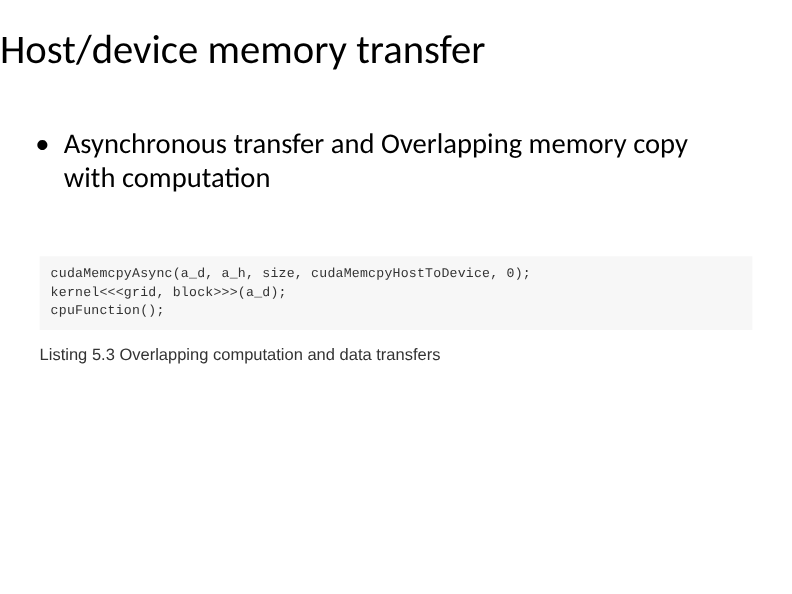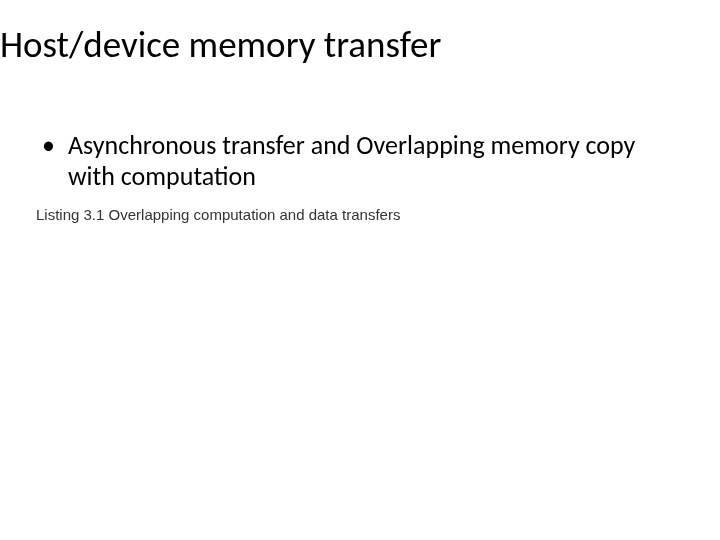--- a/index.html
+++ b/index.html
@@ -18,22 +18,22 @@
     position: relative;
     box-sizing: border-box;
   }
   .title {
     font-size: 37px;
     font-weight: 400;
     padding-top: 22px;
     letter-spacing: 0px;
   }
   .body {
-    margin-top: 63px;
-    padding-left: 42px;
+    margin-top: 48px;
+    padding-left: 32px;
     padding-right: 60px;
   }
   .bullet-list {
     list-style: none;
     padding: 0;
     margin: 0;
   }
   .bullet-list li {
     position: relative;
     padding-left: 26px;
@@ -71,16 +71,19 @@
 <div class="slide">
 
   <div class="title">Host/device memory transfer</div>
 
   <div class="body">
     <ul class="bullet-list">
       <li>Asynchronous transfer and  Overlapping memory copy with computation</li>
     </ul>
   </div>
 
+  <div class="code-block"><span>cudaMemcpyAsync(a_d, a_h, size, cudaMemcpyHostToDevice, 0);</span>
+<span>kernel&lt;&lt;&lt;grid, block&gt;&gt;&gt;(a_d);</span>
+<span>cpuFunction();</span></div>
 
-  <div class="caption">Listing 3.1 Overlapping computation and data transfers</div>
+  <div class="caption">Listing 5.3 Overlapping computation and data transfers</div>
 
 </div>
 
 </body></html>

